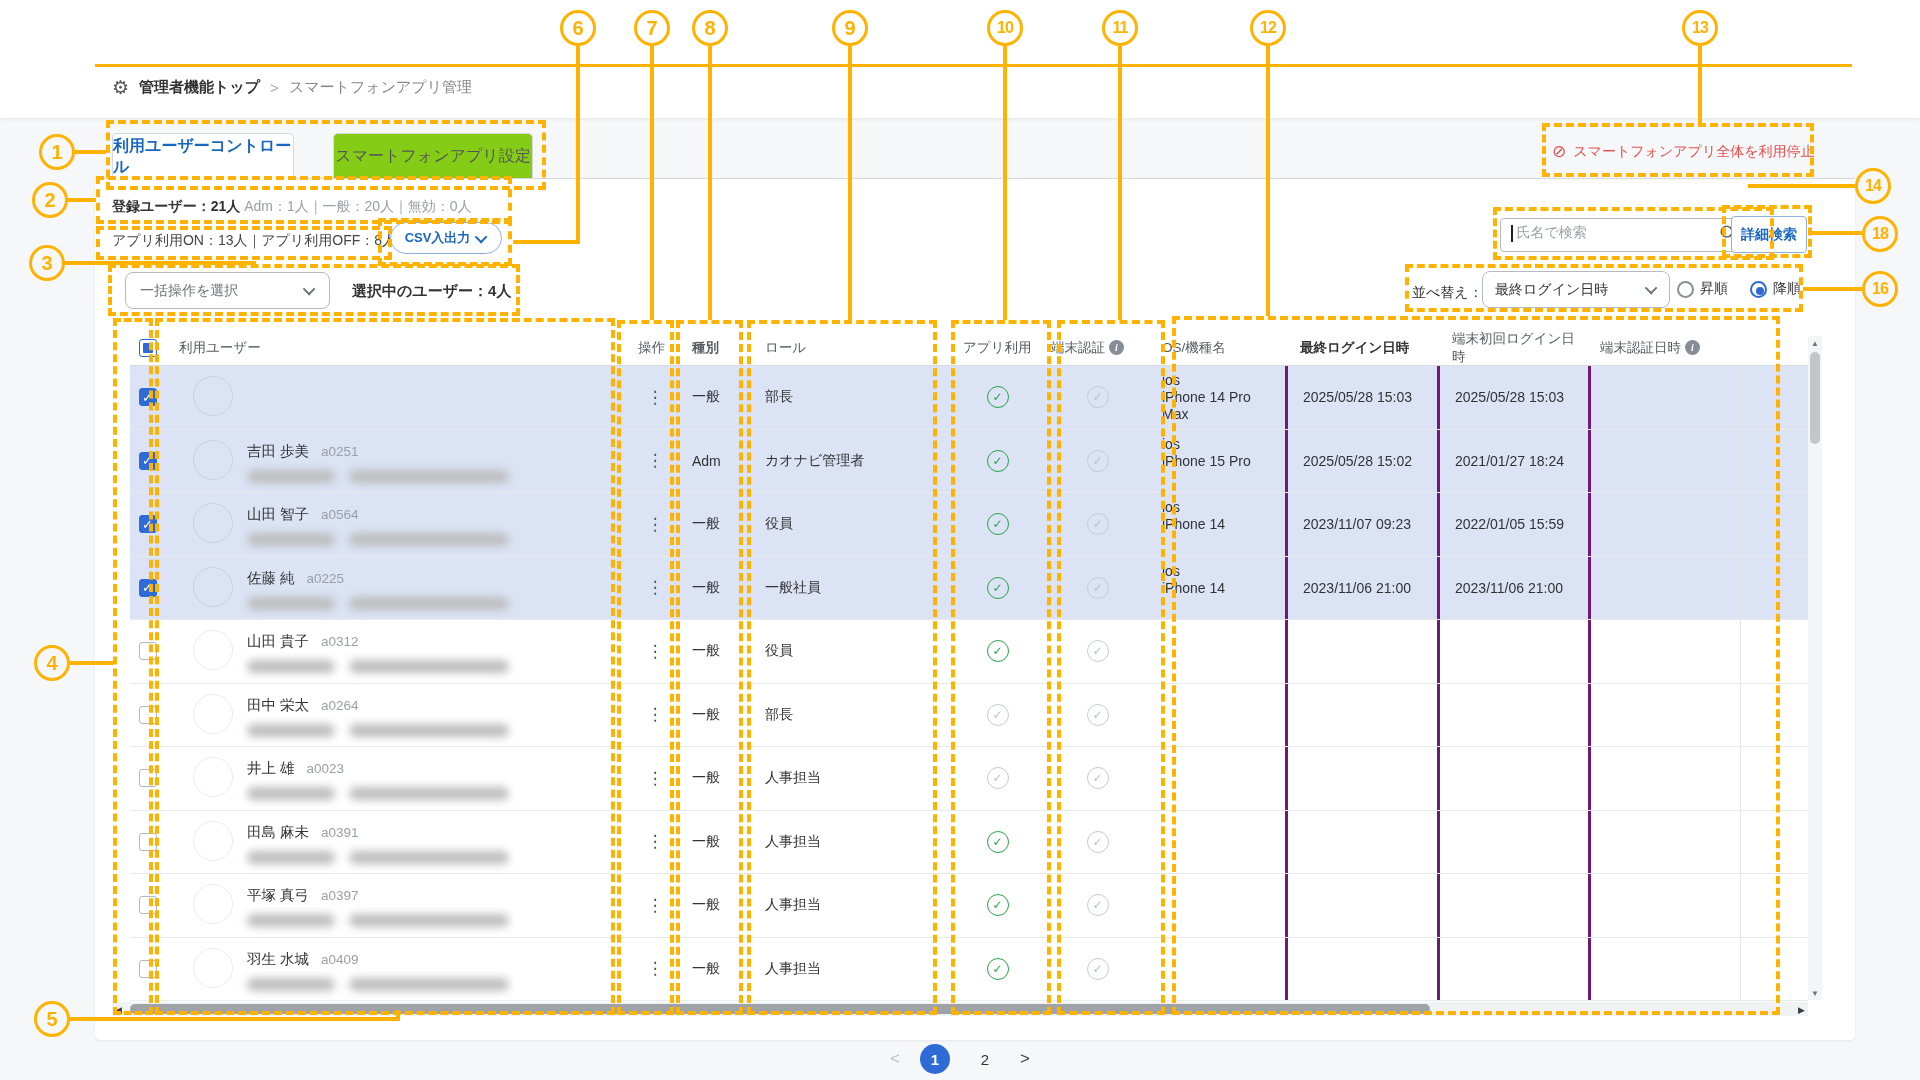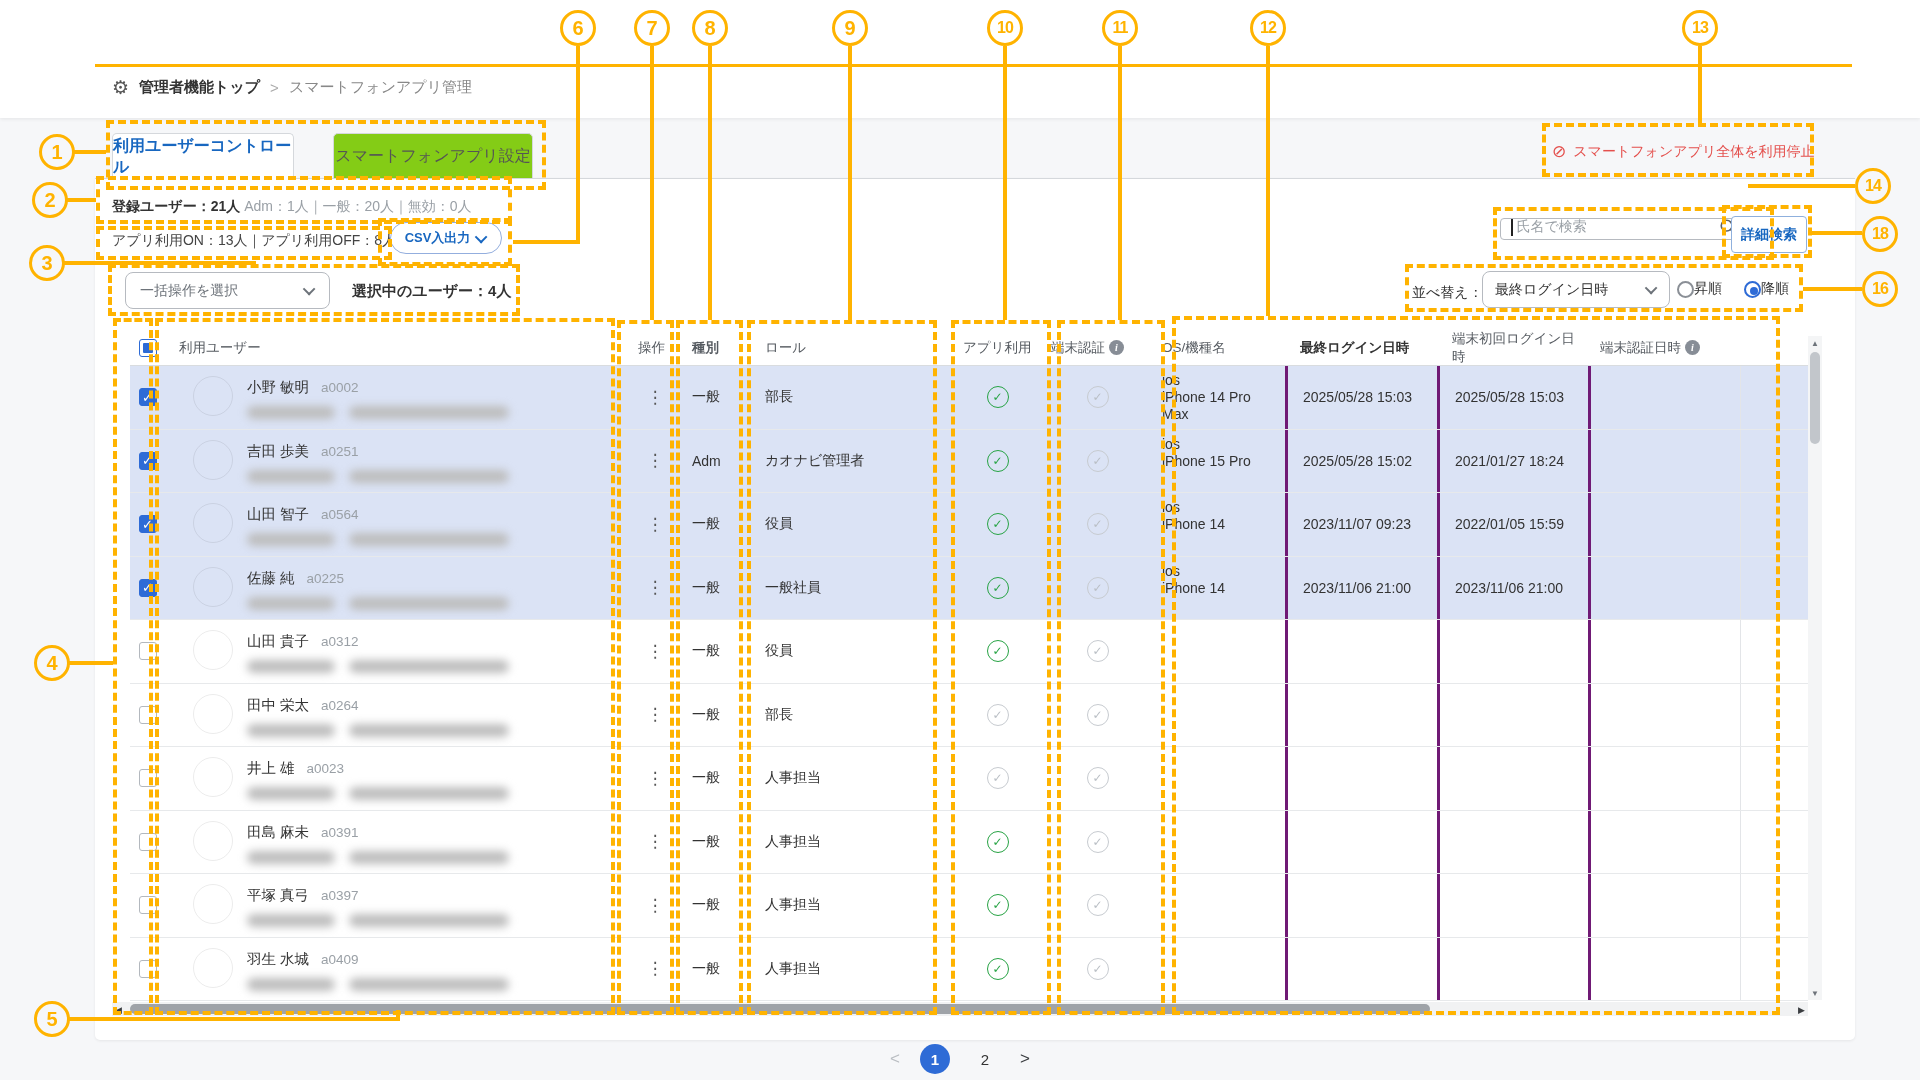--- a/index.html
+++ b/index.html
@@ -27,32 +27,32 @@
   .ban { font-size:17px; }
 
   
   .stats1 { position:absolute; left:112px; top:198px; font-size:14px; }
   .stats1 b { font-weight:bold; }
   .stats1 .sub { color:#9aa0a6; margin-left:0; }
   .stats2 { position:absolute; left:112px; top:232px; font-size:14px; color:#444; }
   .csv-btn { position:absolute; left:390px; top:222px; width:112px; height:32px; border:1px solid #93aede; border-radius:16px; background:#fff; color:#1867c0; font-weight:bold; font-size:13px; display:flex; align-items:center; justify-content:center; gap:8px; cursor:pointer; }
 
   
-  .search-box { position:absolute; left:1500px; top:218px; width:246px; height:22px; background:#fff; border:1px solid #b6bac0; border-radius:4px; display:flex; align-items:center; padding:0 8px 4px 10px; }
+  .search-box { position:absolute; left:1500px; top:218px; width:246px; height:34px; background:#fff; border:1px solid #b6bac0; border-radius:4px; display:flex; align-items:center; padding:0 8px 4px 10px; }
   .caret { width:1.5px; height:17px; background:#222; margin-right:4px; }
   .search-ph { color:#9aa0a6; flex:1; font-size:14px; }
   .adv-btn { position:absolute; left:1731px; top:216px; width:76px; height:37px; background:#fff; border:1px solid #8fb0dd; border-radius:4px; color:#1867c0; font-weight:bold; font-size:14px; display:flex; align-items:center; justify-content:center; cursor:pointer; }
 
   
   .bulk-select { position:absolute; left:125px; top:272px; width:205px; height:37px; background:#fff; border:1px solid #b6bac0; border-radius:8px; display:flex; align-items:center; justify-content:space-between; padding:0 14px; color:#6d737a; cursor:pointer; }
   .sel-count { position:absolute; left:352px; top:282px; font-weight:bold; font-size:15px; }
   .sort-label { position:absolute; left:1412px; top:284px; font-size:14px; }
   .sort-select { position:absolute; left:1482px; top:271px; width:188px; height:37px; background:#fff; border:1px solid #b6bac0; border-radius:8px; display:flex; align-items:center; justify-content:space-between; padding:0 12px; color:#333; cursor:pointer; }
   .radio-group { position:absolute; left:1677px; top:280px; display:flex; align-items:center; gap:22px; }
-  .radio { display:flex; align-items:flex-end; cursor:pointer; }
+  .radio { display:flex; align-items:flex-end; gap:6px; cursor:pointer; }
   .rdot { width:17px; height:17px; border-radius:50%; border:2px solid #8a8f96; background:#fff; position:relative; }
   .radio.checked .rdot { border-color:#2e6bd6; }
   .radio.checked .rdot::after { content:""; position:absolute; left:3.5px; top:3.5px; width:8px; height:8px; border-radius:50%; background:#2e6bd6; }
 
   .chev { width:9px; height:9px; border-left:2px solid #6d737a; border-bottom:2px solid #6d737a; transform:rotate(-45deg) translateY(-2px); }
   .chev.blue { border-color:#1867c0; }
 
   
   .table { position:absolute; left:130px; top:330px; width:1678px; }
   .thead, .trow { display:grid; grid-template-columns:35px 465px 50px 75px 195px 95px 105px 135px 152px 151px 152px 68px; }
@@ -215,27 +215,20 @@
       </div>
     <div class="cell"></div>
   </div>
   <div id="tbody">
   <div class="trow selected">
     <div class="cell c-check">
           <span class="cb checked"></span>
         </div>
     <div class="cell c-user">
       <span class="avatar"></span>
-      <span class="user-text">
-        <span class="user-line"><span class="u-name">小野 敏明</span><span class="u-id">a0002</span></span>
-        <span class="blur-wrap">
-              <span class="blur-bar b1"></span>
-              <span class="blur-bar b2"></span>
-            </span>
-      </span>
     </div>
     <div class="cell c-op">
           <span class="kebab">⋮</span>
         </div>
     <div class="cell c-type">一般</div>
     <div class="cell c-role">部長</div>
     <div class="cell c-app">
           <span class="check-circle on"></span>
         </div>
     <div class="cell c-auth">

